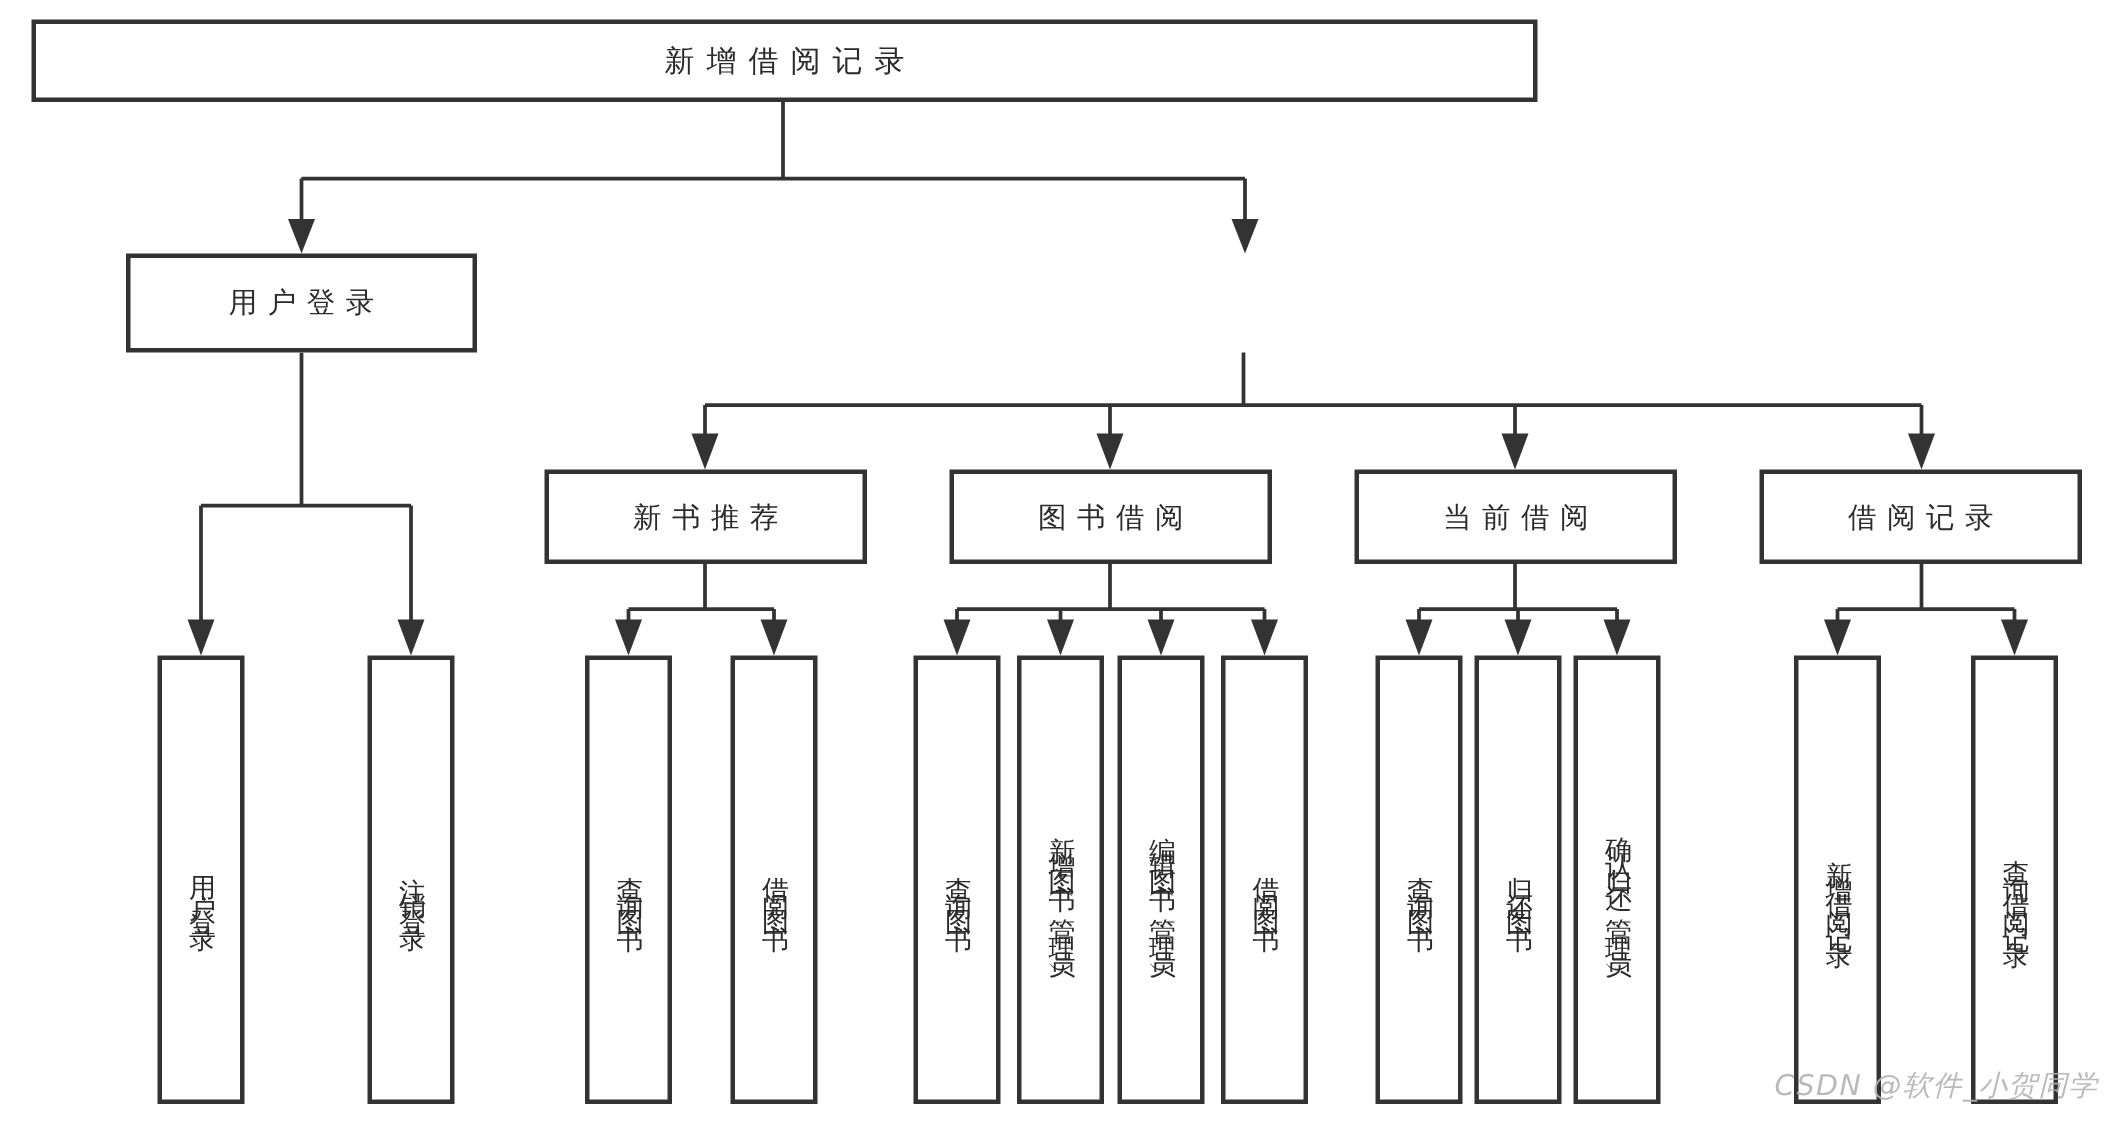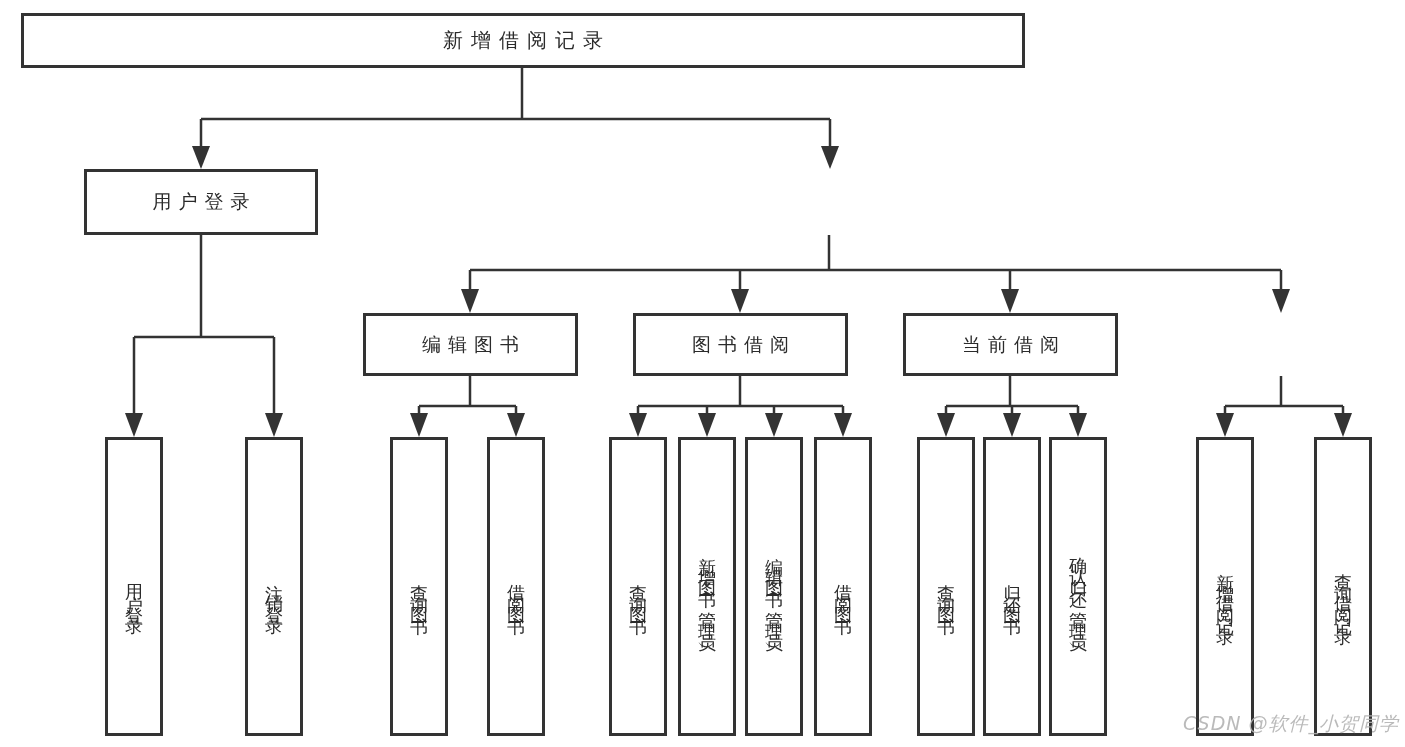--- a/index.html
+++ b/index.html
@@ -120,27 +120,30 @@
 
   <div class="box" style="left:21px;top:13px;width:1004px;height:55px">
     <span class="lbl root-lbl">新增借阅记录</span>
   </div>
 
   <div class="box" style="left:84px;top:169px;width:234px;height:66px">
     <span class="lbl h-lbl">用户登录</span>
   </div>
 
   <div class="box" style="left:363px;top:313px;width:215px;height:63px">
-    <span class="lbl h-lbl">编辑图书</span>
+    <span class="lbl h-lbl">新书推荐</span>
   </div>
   <div class="box" style="left:903px;top:313px;width:215px;height:63px">
     <span class="lbl h-lbl">当前借阅</span>
   </div>
   <div class="box" style="left:633px;top:313px;width:215px;height:63px">
     <span class="lbl h-lbl">图书借阅</span>
+  </div>
+  <div class="box" style="left:1173px;top:313px;width:215px;height:63px">
+    <span class="lbl h-lbl">借阅记录</span>
   </div>
 
   <div class="box v-box" style="left:105px;top:437px;width:58px;height:299px">
     <span class="lbl">用户登录</span>
   </div>
   <div class="box v-box" style="left:245px;top:437px;width:58px;height:299px">
     <span class="lbl">注销登录</span>
   </div>
 
   <div class="box v-box" style="left:390px;top:437px;width:58px;height:299px">

